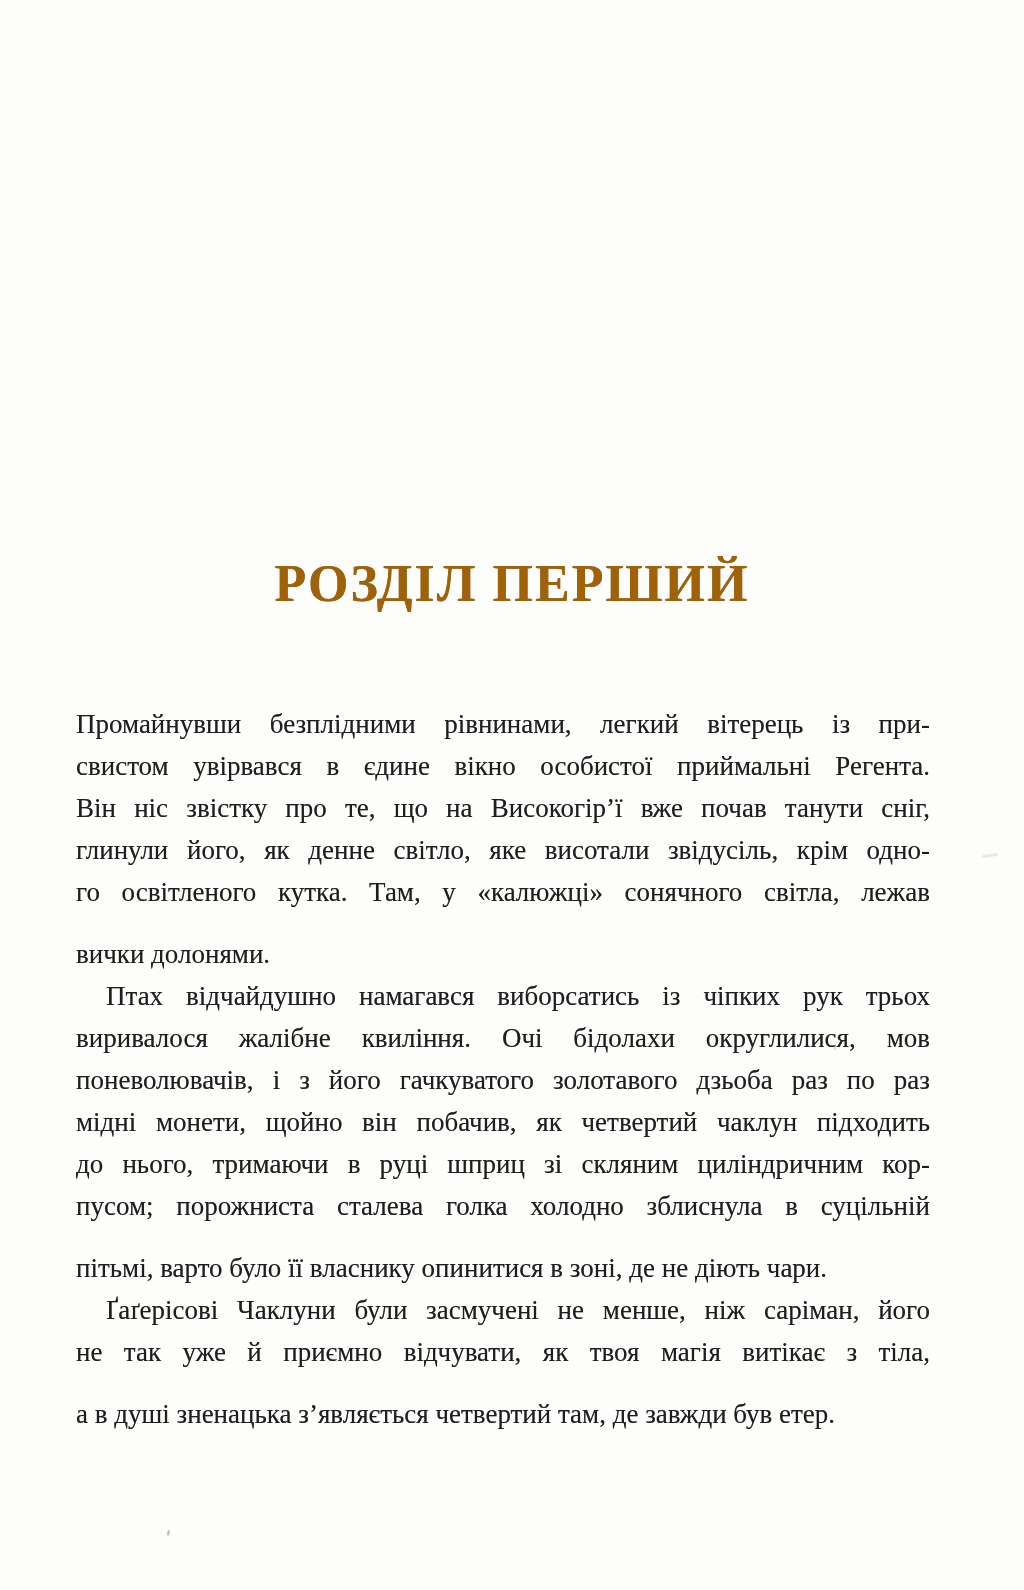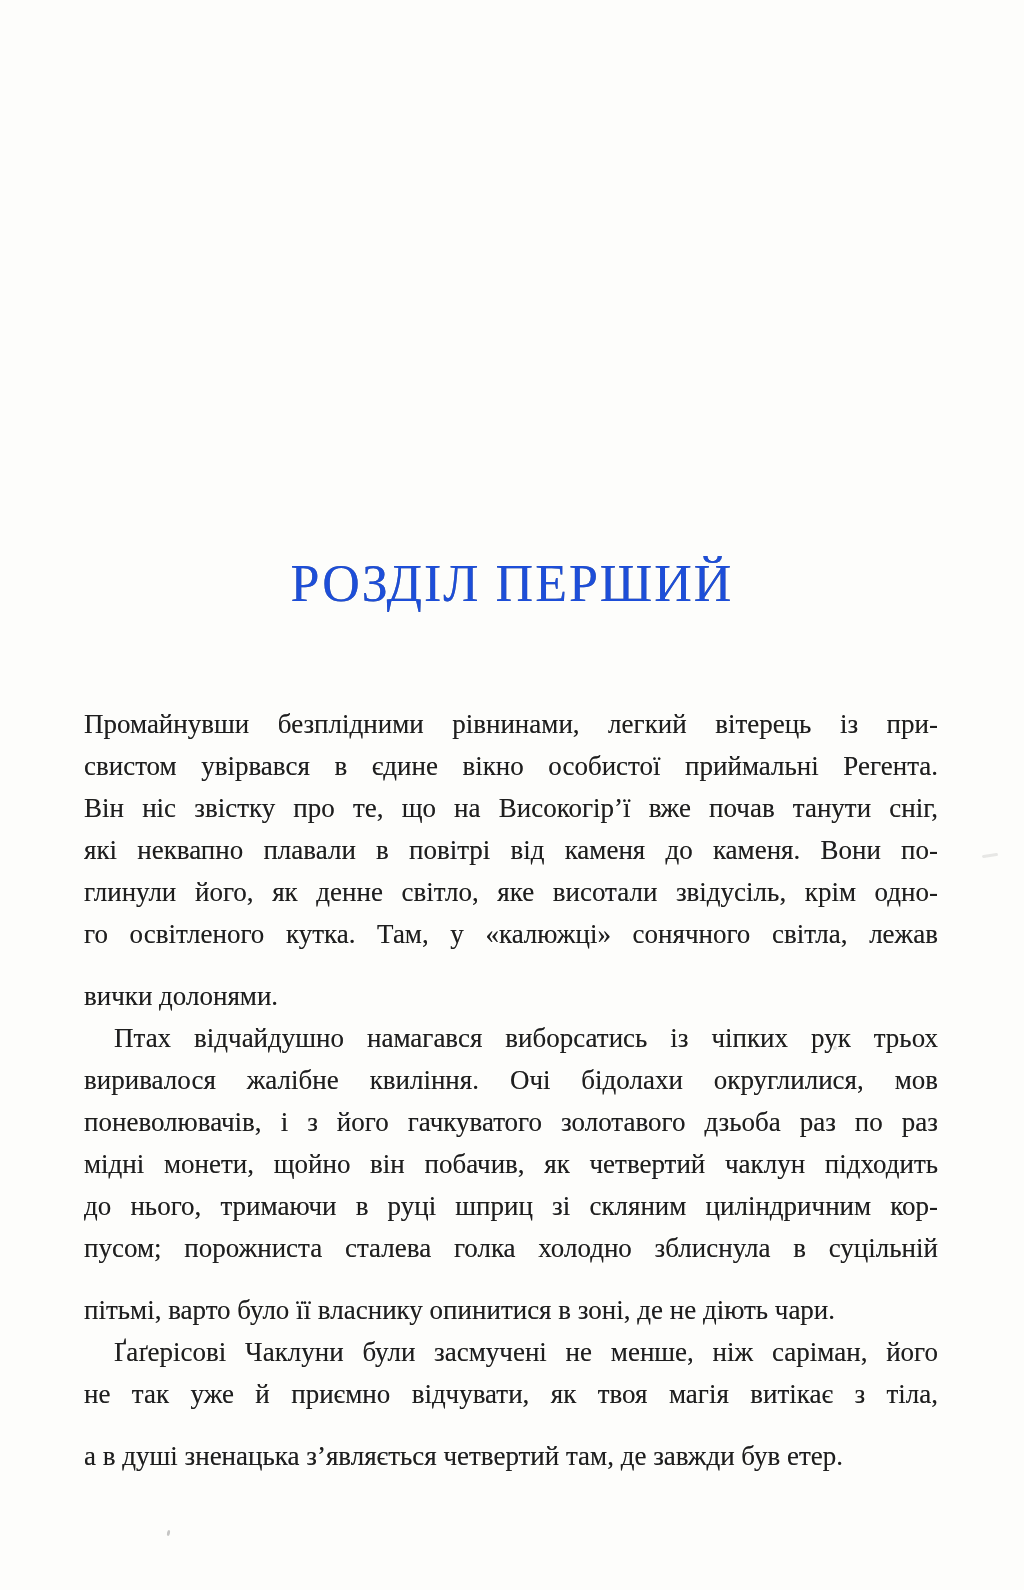--- a/index.html
+++ b/index.html
@@ -18,29 +18,29 @@
     color: #1e1e1e;
   }
   .chapter-heading {
     position: absolute;
     top: 518px;
     left: 0;
     width: 100%;
     text-align: center;
     font-size: 52px;
     line-height: 1.2;
-    font-weight: 400;
+    font-weight: 700;
     letter-spacing: 2px;
-    color: #1d4ed8;
+    color: #a16207;
     text-shadow: 0 0 0.6px rgba(25,25,25,0.55);
   }
   .body-text {
     position: absolute;
     top: 703px;
-    left: 84px;
+    left: 76px;
     width: 854px;
     font-size: 27px;
     line-height: 42px;
     text-shadow: 0 0 0.5px rgba(30,30,30,0.5);
   }
   .para { margin: 0; padding: 0; }
   .line {
     height: 42px;
     overflow: hidden;
     text-align: justify;
@@ -84,21 +84,20 @@
 <main class="page">
 
   <h1 class="chapter-heading">РОЗДІЛ ПЕРШИЙ</h1>
 
   <section class="body-text">
 
     <div class="para">
       <div class="line">Промайнувши безплідними рівнинами, легкий вітерець із при-</div>
       <div class="line">свистом увірвався в єдине вікно особистої приймальні Регента.</div>
       <div class="line">Він ніс звістку про те, що на Високогір’ї вже почав танути сніг,</div>
-      <div class="line">які неквапно плавали в повітрі від каменя до каменя. Вони по-</div>
       <div class="line">глинули його, як денне світло, яке висотали звідусіль, крім одно-</div>
       <div class="line">го освітленого кутка. Там, у «калюжці» сонячного світла, лежав</div>
       <div class="line end">вички долонями.</div>
     </div>
 
     <div class="para">
       <div class="line indent">Птах відчайдушно намагався виборсатись із чіпких рук трьох</div>
       <div class="line">виривалося жалібне квиління. Очі бідолахи округлилися, мов</div>
       <div class="line">поневолювачів, і з його гачкуватого золотавого дзьоба раз по раз</div>
       <div class="line">мідні монети, щойно він побачив, як четвертий чаклун підходить</div>

